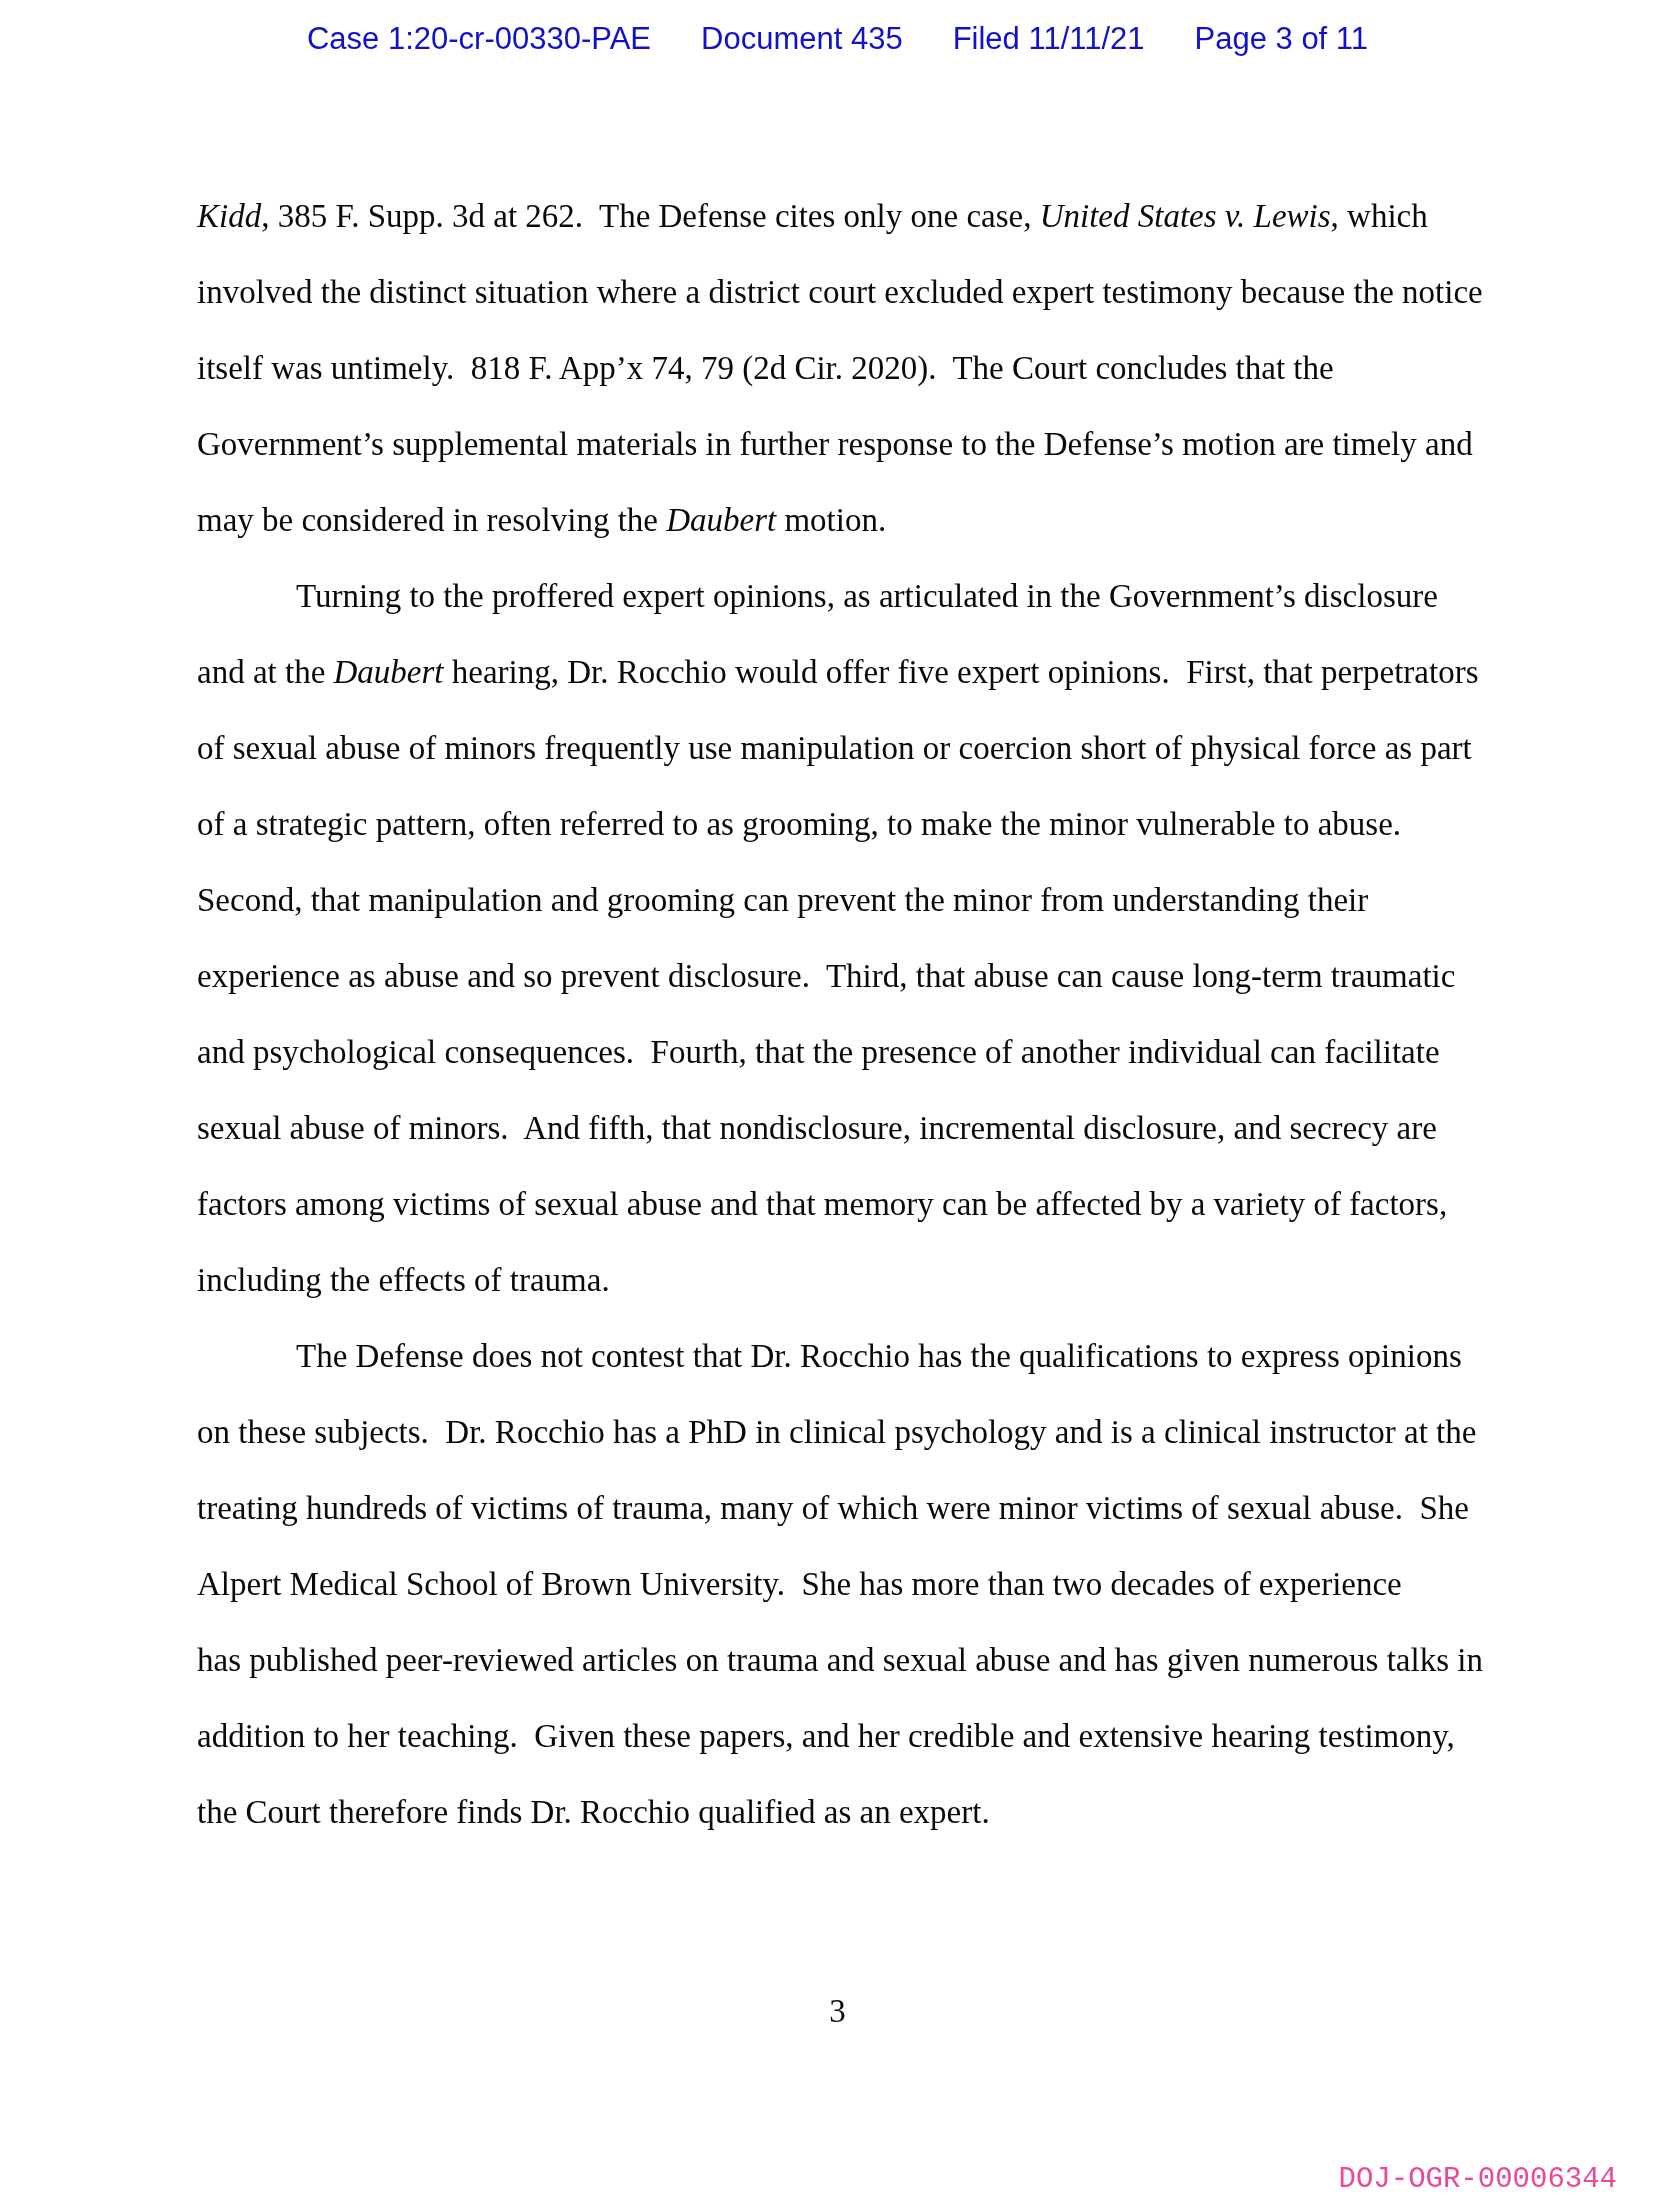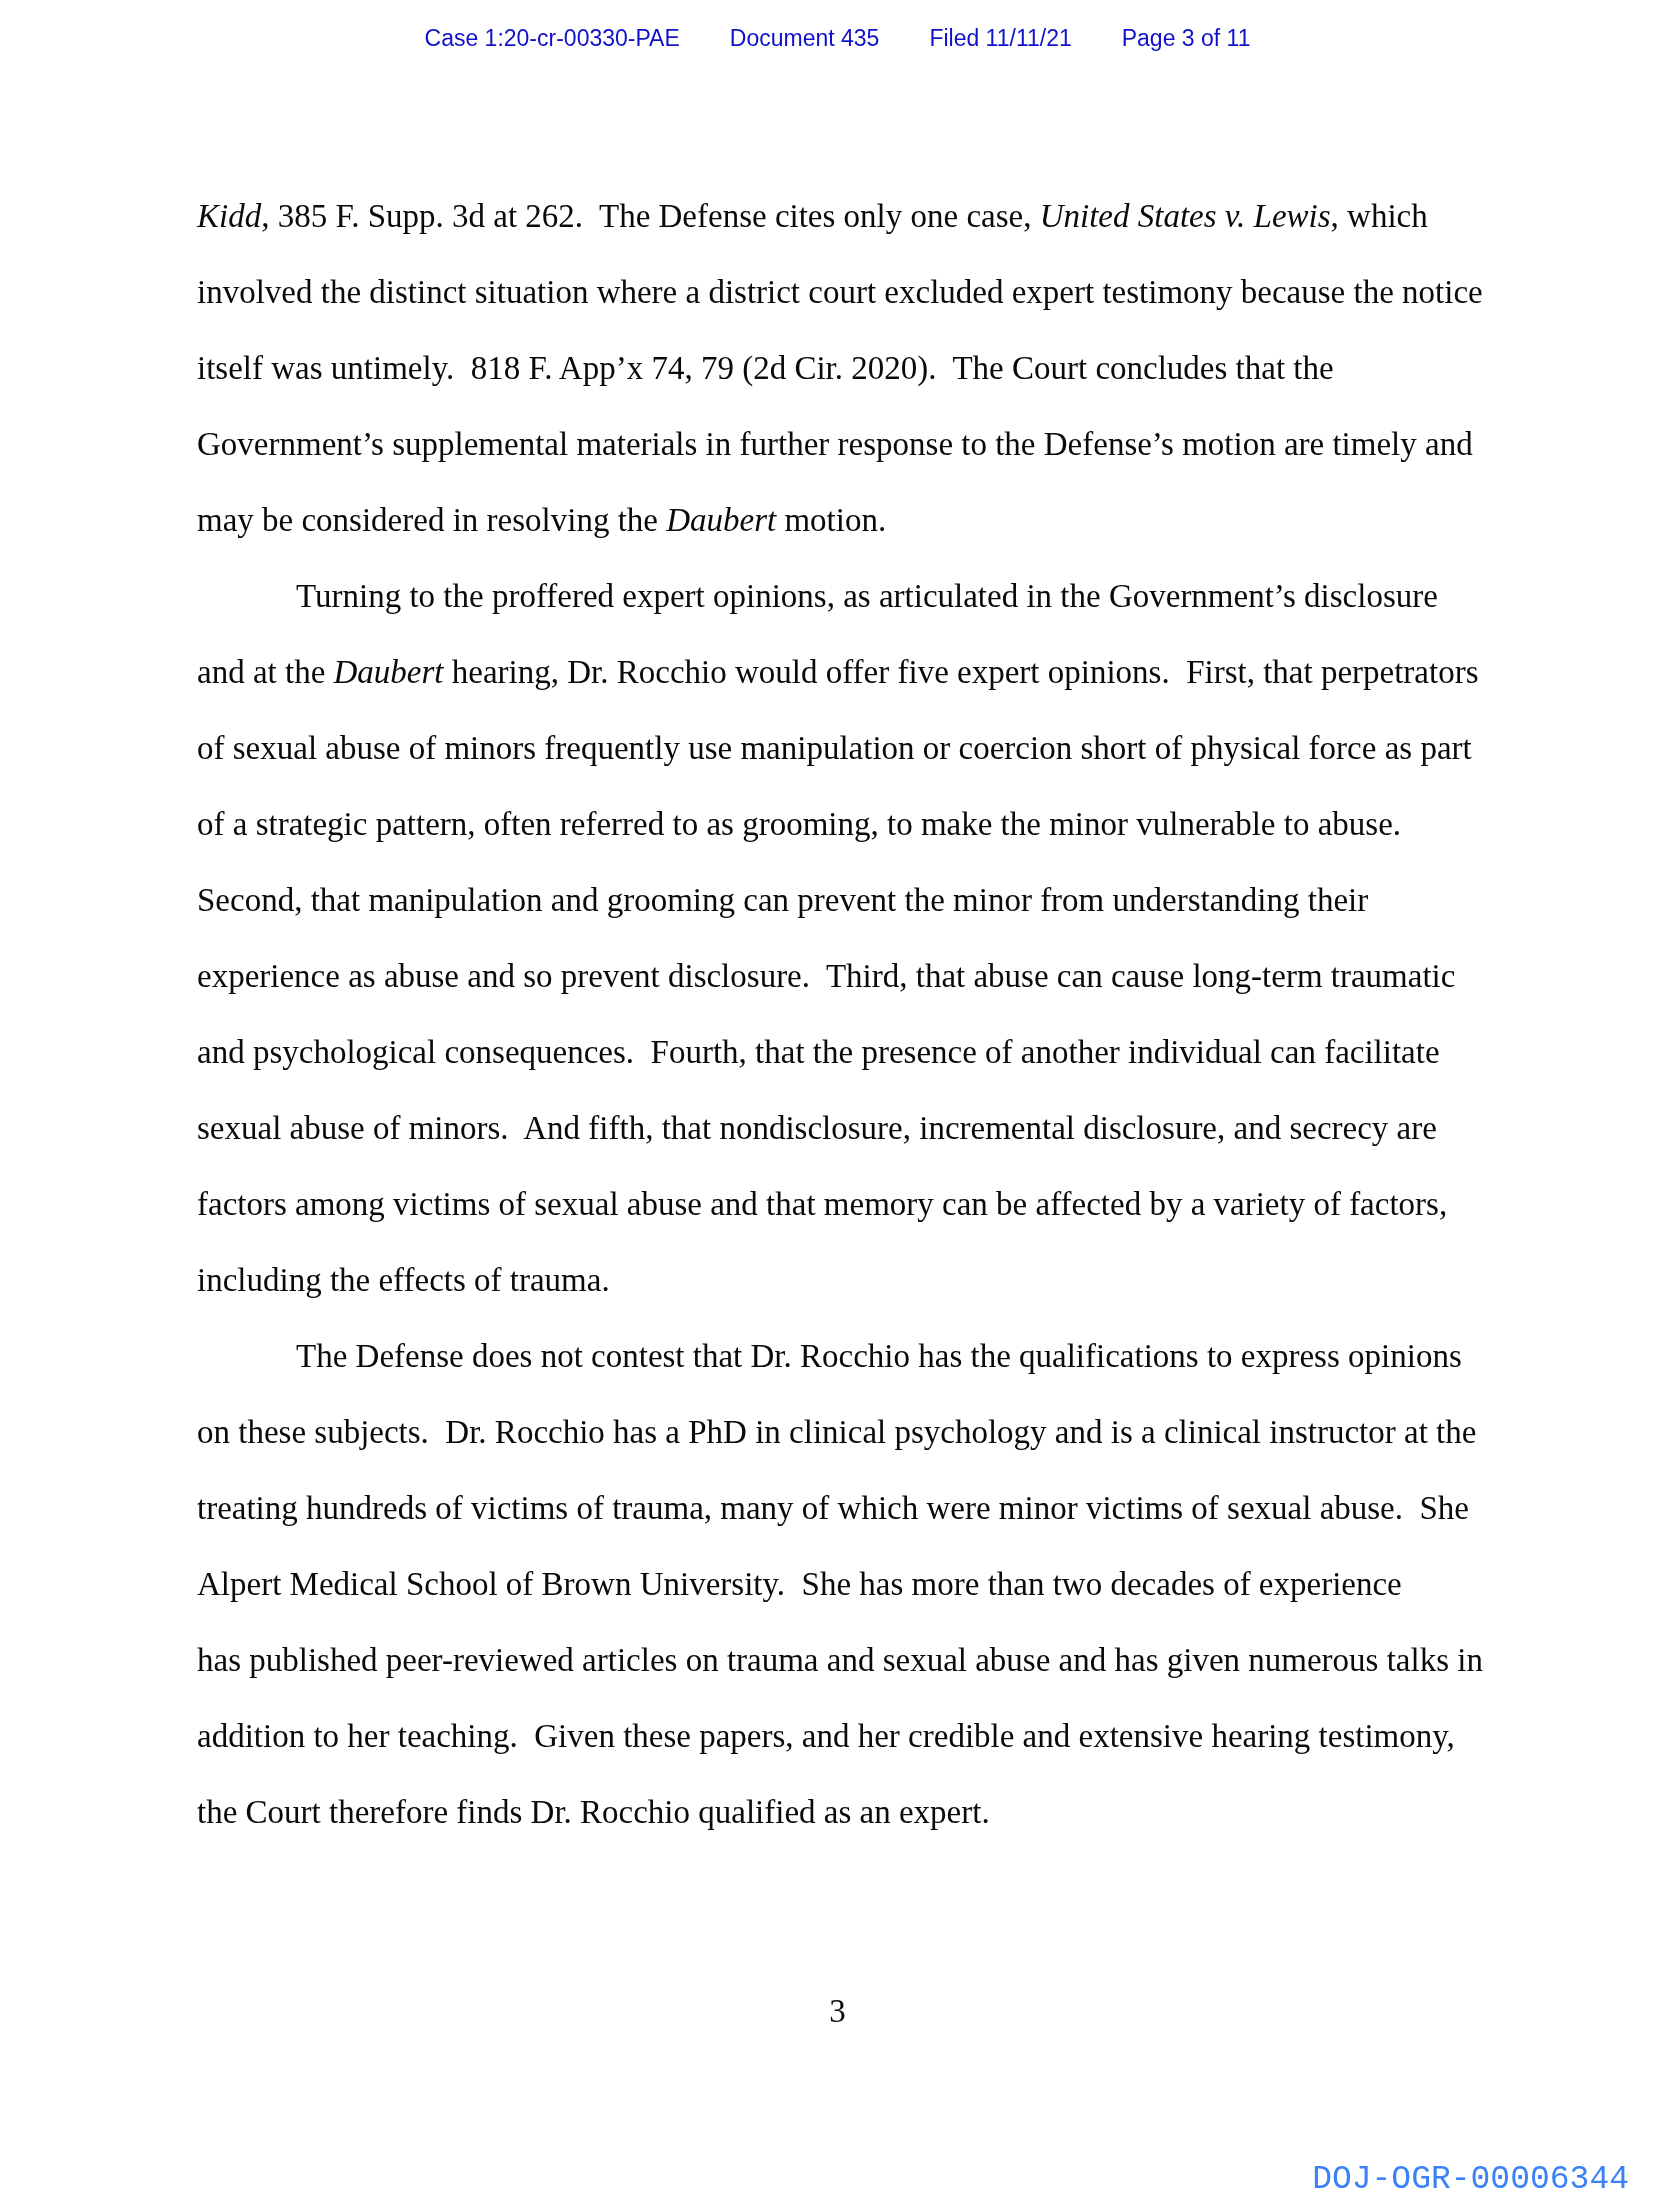--- a/index.html
+++ b/index.html
@@ -18,21 +18,21 @@
   
   .ecf-stamp {
     position: absolute;
     top: 20px;
     left: 0;
     right: 0;
     display: flex;
     justify-content: center;
     column-gap: 50px;
     font-family: "Liberation Sans", sans-serif;
-    font-size: 23px;
+    font-size: 31px;
     line-height: 37px;
     white-space: pre;
   }
   
   .doc-body {
     position: absolute;
     top: 178px;
     left: 197px;
     width: 1301px;
     font-family: "Liberation Serif", serif;
@@ -59,25 +59,25 @@
     text-align: center;
     font-family: "Liberation Serif", serif;
     font-size: 33px;
     line-height: 39px;
     color: #0a0a0a;
   }
   
   .bates-number {
     position: absolute;
     top: 2161px;
-    right: 46px;
+    right: 58px;
     font-family: "Liberation Mono", monospace;
-    font-size: 33px;
+    font-size: 29px;
     line-height: 37px;
-    color: #3b82f6;
+    color: #ec4899;
   }
 </style>
 </head>
 <body>
 
 <div class="page">
 
   <div class="ecf-stamp" style="color: rgb(17, 17, 204);">
     <span>Case 1:20-cr-00330-PAE</span>
     <span>Document 435</span>

